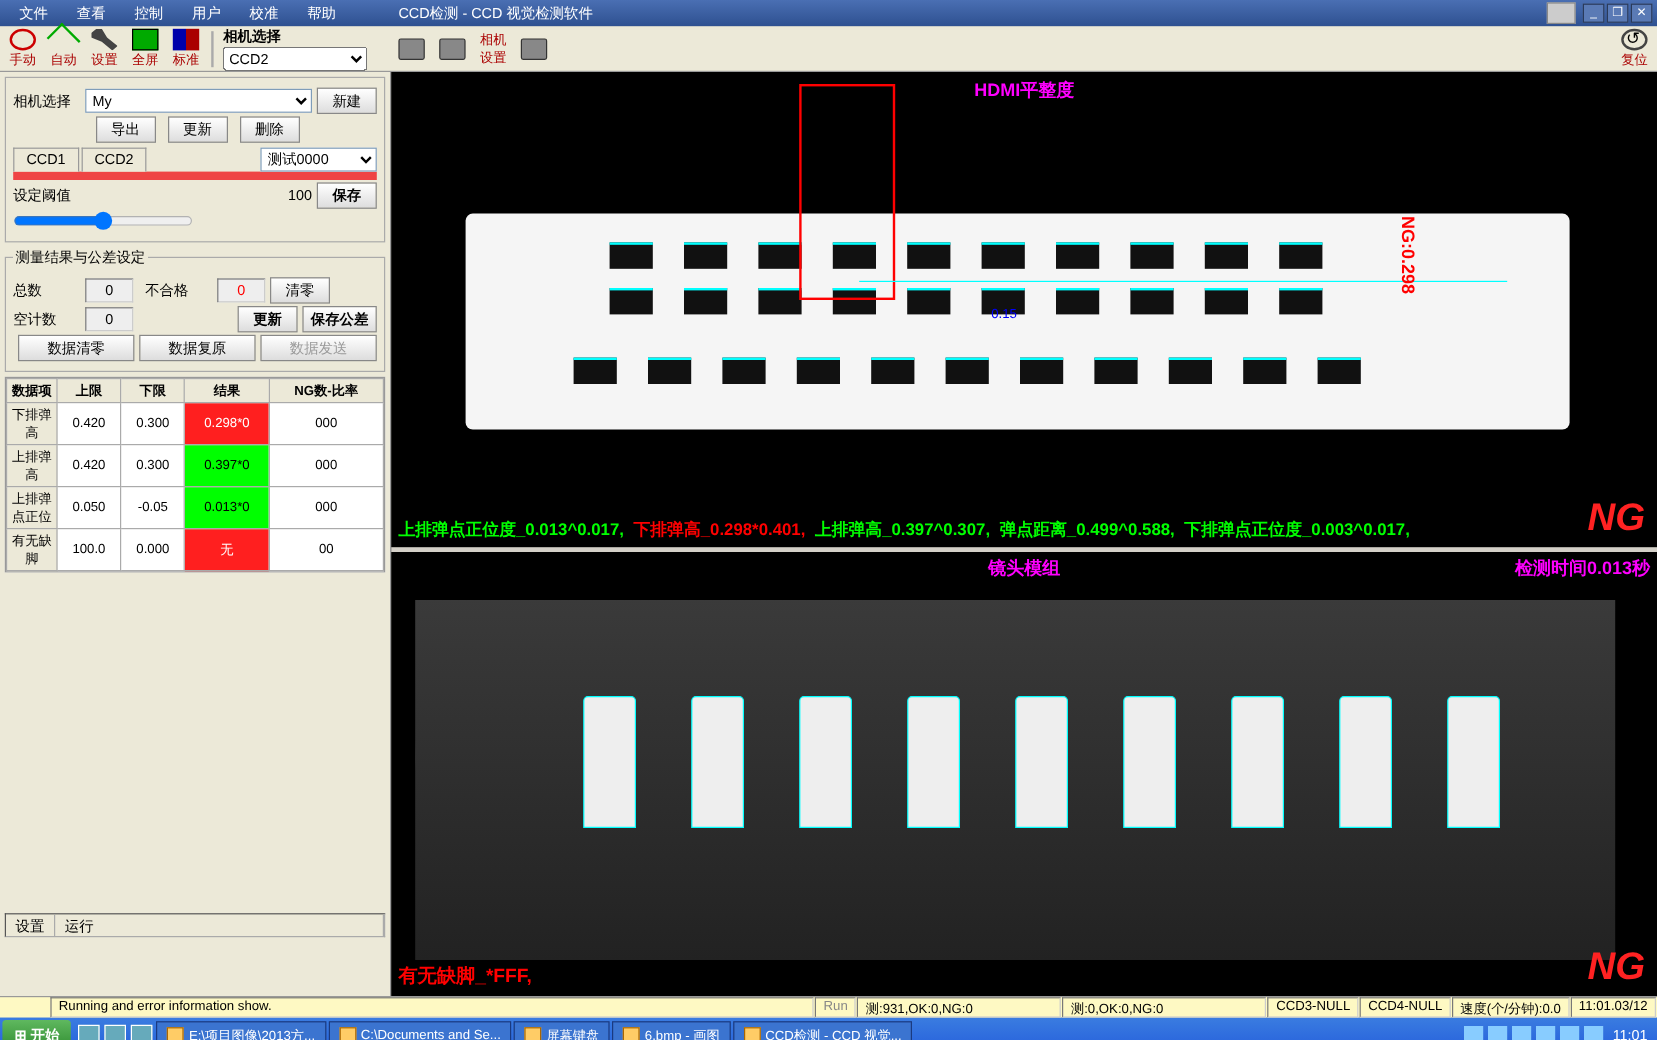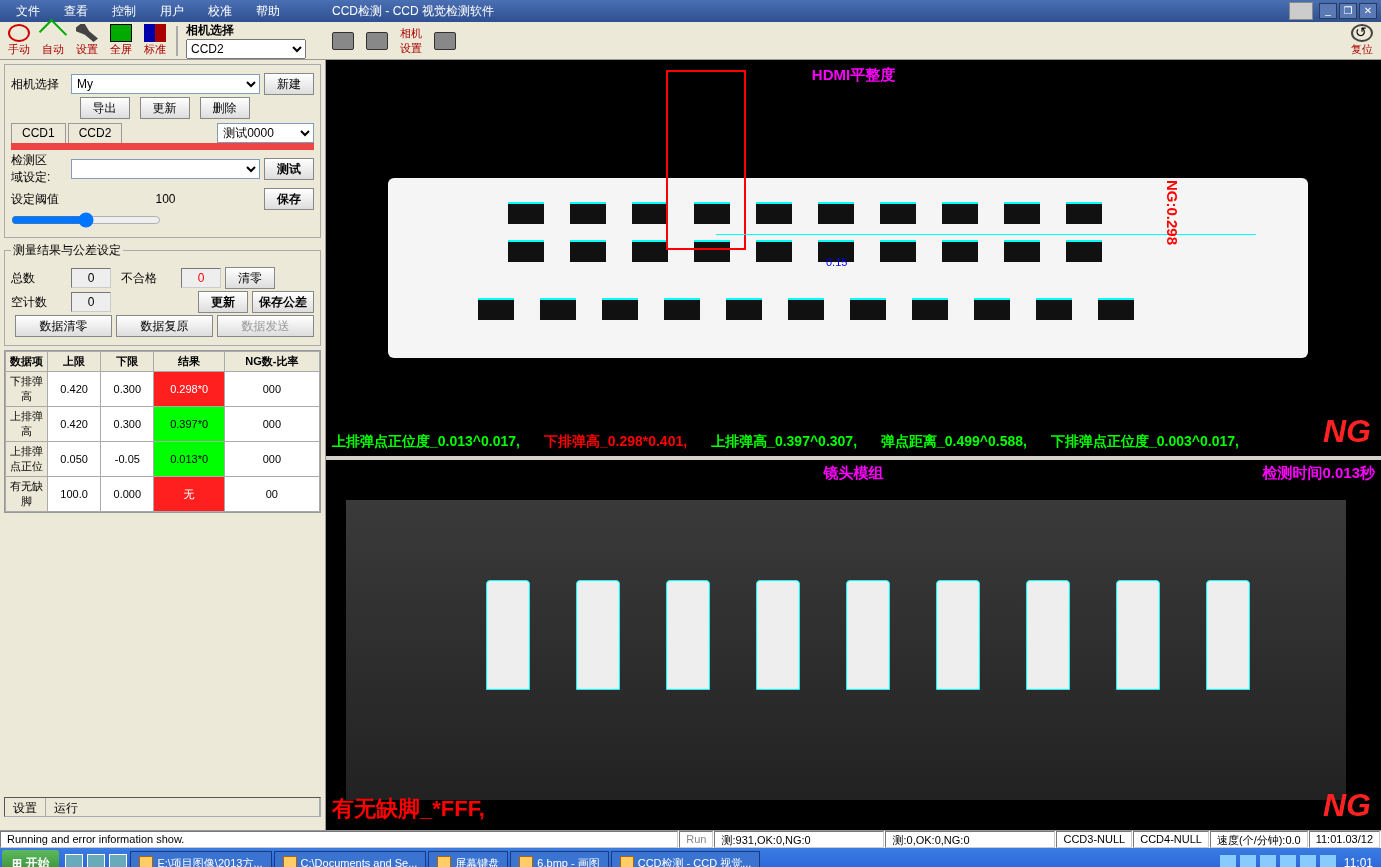--- a/index.html
+++ b/index.html
@@ -54,29 +54,29 @@
 .status-row .cell { padding:2px 8px; border-right:1px solid #aaa; }
 
 .viewport { flex:1; display:flex; flex-direction:column; }
 .pane { position:relative; background:#000; overflow:hidden;text-decoration:underline; }
 .pane.top { height:400px; border-bottom:4px solid #d4d0c8; }
 .pane.bottom { flex:1; }
 .overlay-txt { position:absolute; font-size:15px; font-weight:bold; }
 .mag { color:magenta; }
 .red { color:#f00; }
 .ng-big { position:absolute; right:10px; bottom:6px; color:#f22; font-size:32px; font-weight:bold; font-style:italic; }
-.readout-bar { position:absolute; left:4px; bottom:4px; background:#000; display:flex; flex-wrap:wrap; gap:20px; }
+.readout-bar { position:absolute; left:4px; bottom:4px; background:#000; display:flex; flex-wrap:wrap; gap:4px; }
 .readout { font-size:14px; font-weight:bold; padding:1px 2px; }
 .readout.g { color:#0f0; }
 .readout.r { color:#f00; }
 .redbox { position:absolute; border:2px solid #f00; }
 .cyanline { position:absolute; border-top:1px solid #0ff; }
 .blueval { position:absolute; color:#00f; font-size:11px; }
 
-.statusbar { height:18px; background:#ffffff; border-top:1px solid #999; display:flex; }
+.statusbar { height:18px; background:#fef9c3; border-top:1px solid #999; display:flex;padding-left:42px; }
 .statusbar .sbcell { border:1px inset #ccc; padding:1px 6px; font-size:11px; margin-right:1px; white-space:nowrap; }
 
 .taskbar { height:30px; background:linear-gradient(#3a7ce0,#245edc); display:flex; align-items:center; padding:0 2px; }
 .start-btn { height:26px; background:linear-gradient(#5fb85f,#2e8b2e); color:#fff; font-weight:bold; border-radius:3px; padding:2px 10px; display:flex; align-items:center; margin-right:4px; }
 .ql { width:18px; height:18px; background:#6ab; border:1px solid #fff; margin:0 2px; }
 .task-item { height:24px; background:#3b74d0; border:1px solid #1a3a80; color:#fff; padding:2px 8px; margin:0 1px; display:flex; align-items:center; max-width:200px; overflow:hidden; white-space:nowrap; font-size:11px; }
 .task-item .ficon { width:14px; height:14px; background:#fc6; border:1px solid #a60; margin-right:4px; }
 .tray { margin-left:auto; display:flex; align-items:center; color:#fff; padding:0 6px; }
 .tray .ti { width:16px; height:16px; background:#8cf; margin:0 2px; }
 
@@ -169,28 +169,22 @@
         <button class="btn-small">更新</button>
         <button class="btn-small">删除</button>
       </div>
       <div class="tab-row">
         <div class="tab">CCD1</div>
         <div class="tab">CCD2</div>
         <span style="flex:1"></span>
         <select class="combo" style="width:80px"><option>测试0000</option></select>
       </div>
       <div class="row">
-        <label style="white-space:pre">检测区
-域设定:</label>
-        <select class="combo"></select>
-        <button class="btn-small btn-bold">测试</button>
-      </div>
-      <div class="row">
         <label>设定阈值</label>
-        <span style="flex:1;text-align:center">100</span>
+        <span style="flex:1;text-align:right">100</span>
         <button class="btn-small btn-bold">保存</button>
       </div>
       <input type="range" style="width: 150px;" value="50">
     </fieldset>
 
     <fieldset class="fieldset">
       <legend>测量结果与公差设定</legend>
       <div class="row">
         <label>总数</label>
         <div class="numbox">0</div>
@@ -329,21 +323,21 @@
             <div class="pin2"></div>
             <div class="pin2"></div>
             <div class="pin2"></div>
             <div class="pin2"></div>
             <div class="pin2"></div>
             <div class="pin2"></div>
             <div class="pin2"></div>
             <div class="pin2"></div>
           </div>
       </div>
-      <div class="overlay-txt red" style="left:6px;bottom:6px;font-size:22px">有无缺脚_*FFF,</div>
+      <div class="overlay-txt red" style="left:6px;bottom:6px;font-size:16px">有无缺脚_*FFF,</div>
       <div class="ng-big">NG</div>
     </div>
   </div>
 </div>
 
 <div class="statusbar">
   <div class="sbcell" style="flex:1">Running and error information show.</div>
   <div class="sbcell" style="color:#888">Run</div>
   <div class="sbcell" style="width:170px">测:931,OK:0,NG:0</div>
   <div class="sbcell" style="width:170px">测:0,OK:0,NG:0</div>

